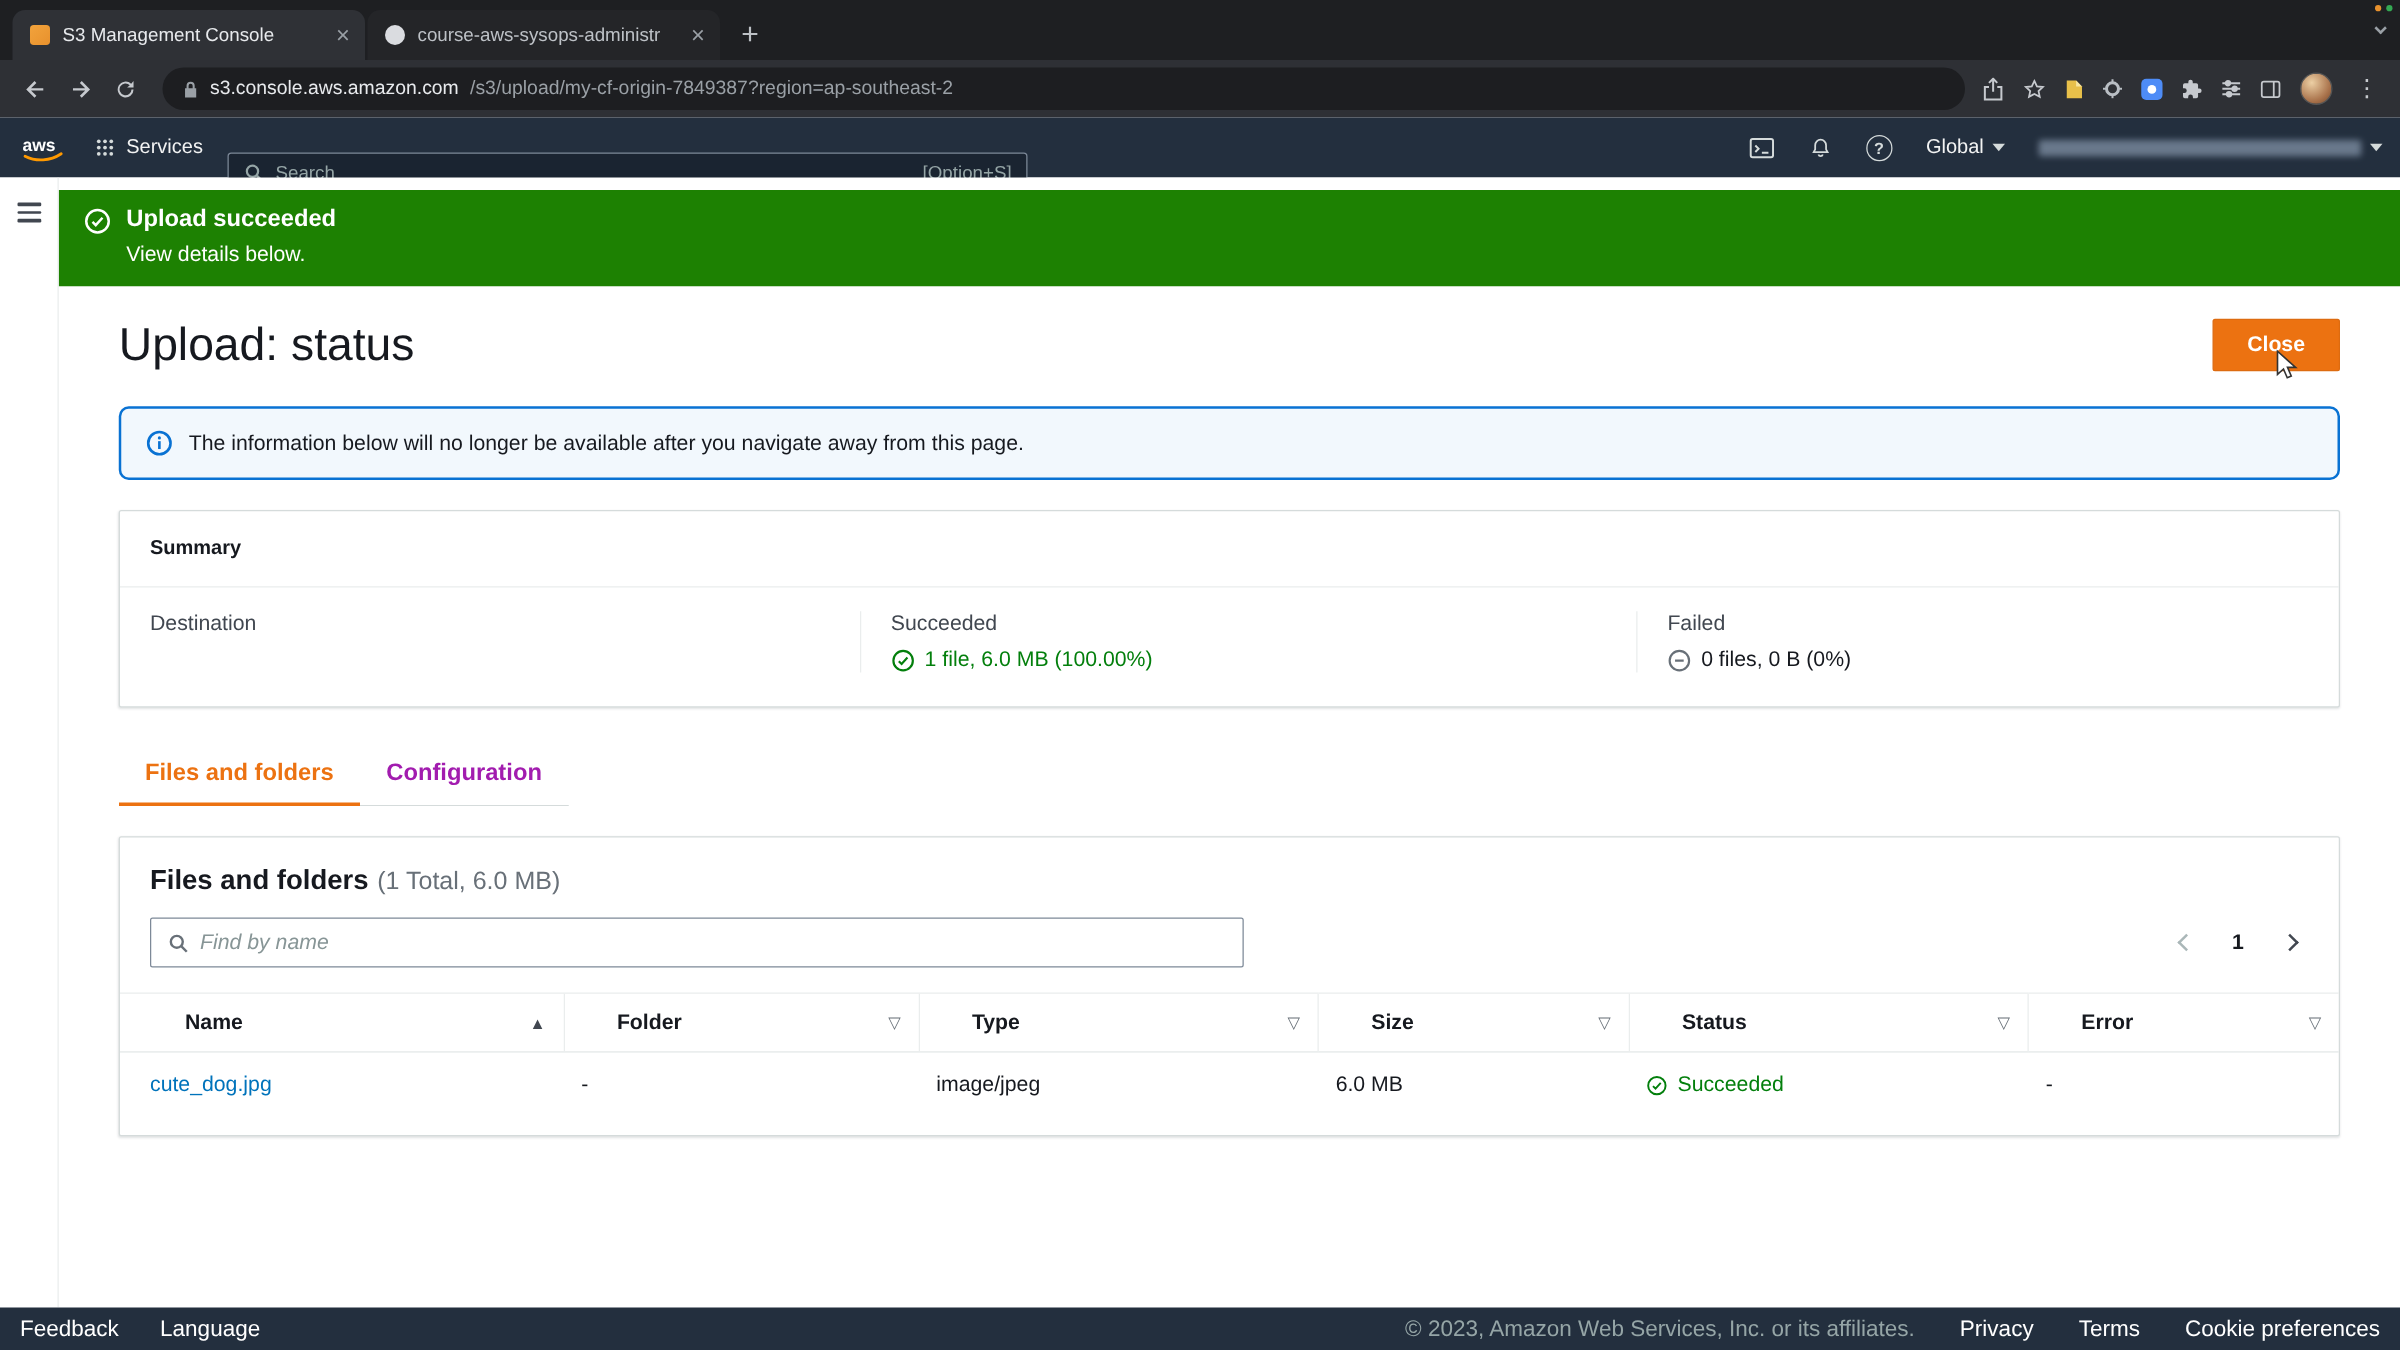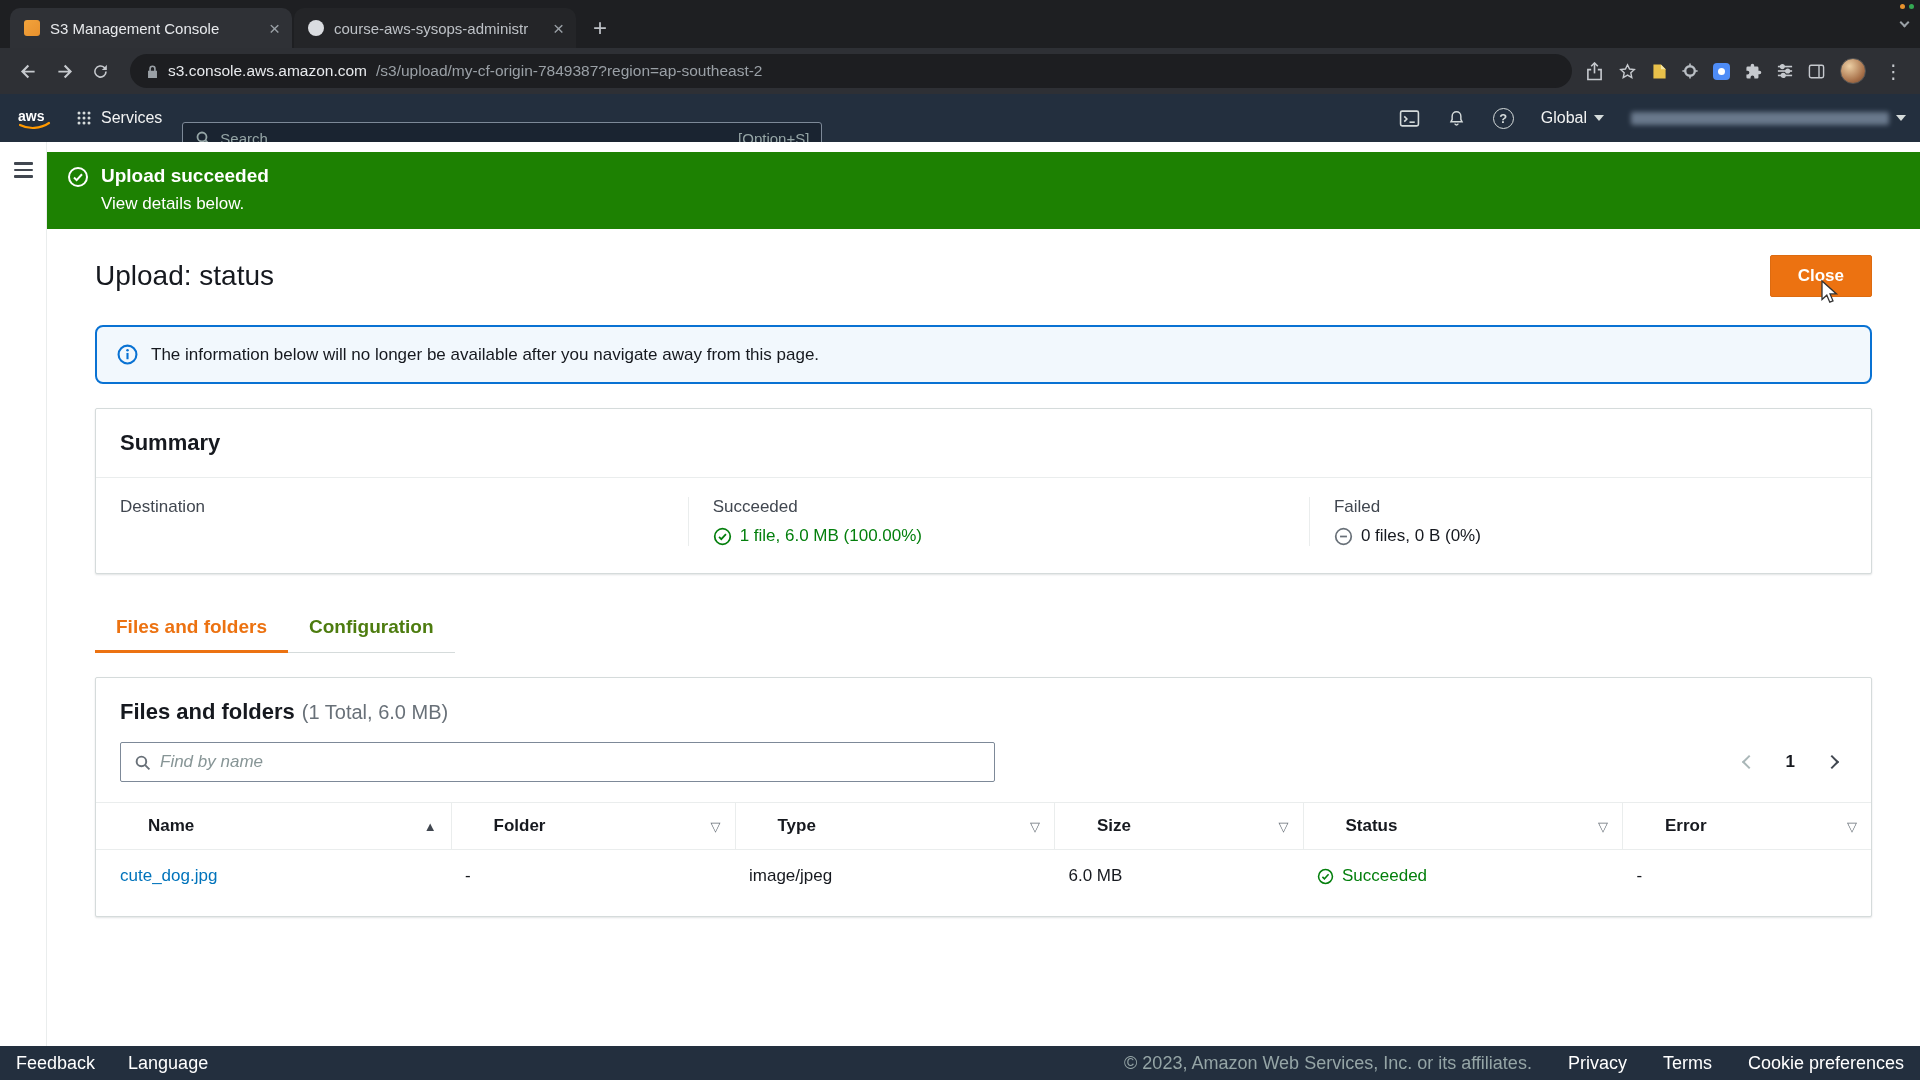--- a/index.html
+++ b/index.html
@@ -53,40 +53,40 @@
   .hamburger { width:19px; display:flex; flex-direction:column; gap:4px; height:16px; }
   .hamburger i { height:2.5px; background:#414750; display:block; border-radius:1px; }
   .page-area { flex:1; display:flex; flex-direction:column; overflow:hidden; }
 
   .banner { margin-top:10px; background:#1d8102; color:#fff; padding:13px 20px 15px; display:flex; gap:12px; align-items:flex-start; }
   .banner .t1 { font-weight:bold; font-size:19px; }
   .banner .t2 { font-size:17px; margin-top:7px; }
 
   .content { padding:0 48px; flex:1; }
   .page-header { margin-top:26px; display:flex; align-items:center; justify-content:space-between; }
-  .page-header h1 { font-size:28px; font-weight:400; color:#16191f; }
+  .page-header h1 { font-size:37px; font-weight:400; color:#16191f; }
   .close-btn { background:#ec7211; border:1px solid #dd6b10; color:#fff; font-weight:bold; font-size:17px; padding:10px 27px; border-radius:2px; font-family:inherit; cursor:pointer; }
 
   .alert { margin-top:28px; border:2px solid #0972d3; background:#f2f8fd; border-radius:8px; padding:17px 20px; display:flex; align-items:center; gap:13px; font-size:17px; color:#16191f; }
 
   .card { margin-top:24px; border:1px solid #d5dbdb; border-radius:2px; background:#fff; box-shadow:0 1px 2px 0 rgba(0,28,36,.12); }
-  .card-header { padding:21px 24px; font-size:22px; font-weight:bold; color:#16191f; border-bottom:1px solid #eaeded; }
+  .card-header { padding:21px 24px; font-size:16px; font-weight:bold; color:#16191f; border-bottom:1px solid #eaeded; }
   .summary-body { display:grid; grid-template-columns:1fr 1.05fr .95fr; padding:19px 0 27px; }
   .sum-col { padding:0 24px; }
   .sum-col + .sum-col { border-left:1px solid #eaeded; }
   .sum-label { font-size:17px; color:#414750; }
   .sum-value { margin-top:9px; font-size:17px; display:flex; align-items:center; gap:8px; }
   .dest-link { color:#0073bb; text-decoration:none; }
   .green-text { color:#037f0c; }
   .dark-text { color:#16191f; }
 
   .tabs-row { margin-top:42px; display:flex; }
   .ctab { font-size:19px; font-weight:bold; padding:0 21px 15px; cursor:pointer; }
   .ctab.active { color:#ec7211; box-shadow:inset 0 -3px 0 #ec7211; }
-  .ctab.inactive { color:#4d7c0f; box-shadow:inset 0 -1px 0 #d5dbdb; }
+  .ctab.inactive { color:#a21caf; box-shadow:inset 0 -1px 0 #d5dbdb; }
 
   .files-head { padding:21px 24px 0; }
   .files-head .h2 { font-size:22px; font-weight:bold; color:#16191f; }
   .files-head .meta { font-size:20px; color:#687078; font-weight:400; margin-left:7px; }
   .find-row { display:flex; align-items:center; justify-content:space-between; padding:17px 24px 20px; }
   .find-input { width:875px; height:40px; border:1px solid #7d8998; border-radius:2px; display:flex; align-items:center; padding:0 13px; gap:9px; background:#fff; }
   .find-input input { flex:1; border:none; outline:none; font-size:17px; font-style:italic; font-family:inherit; color:#16191f; }
   .find-input input::placeholder { color:#879596; font-style:italic; }
   .pager { display:flex; align-items:center; gap:32px; margin-right:10px; }
   .pagenum { font-size:17px; font-weight:bold; color:#16191f; }

